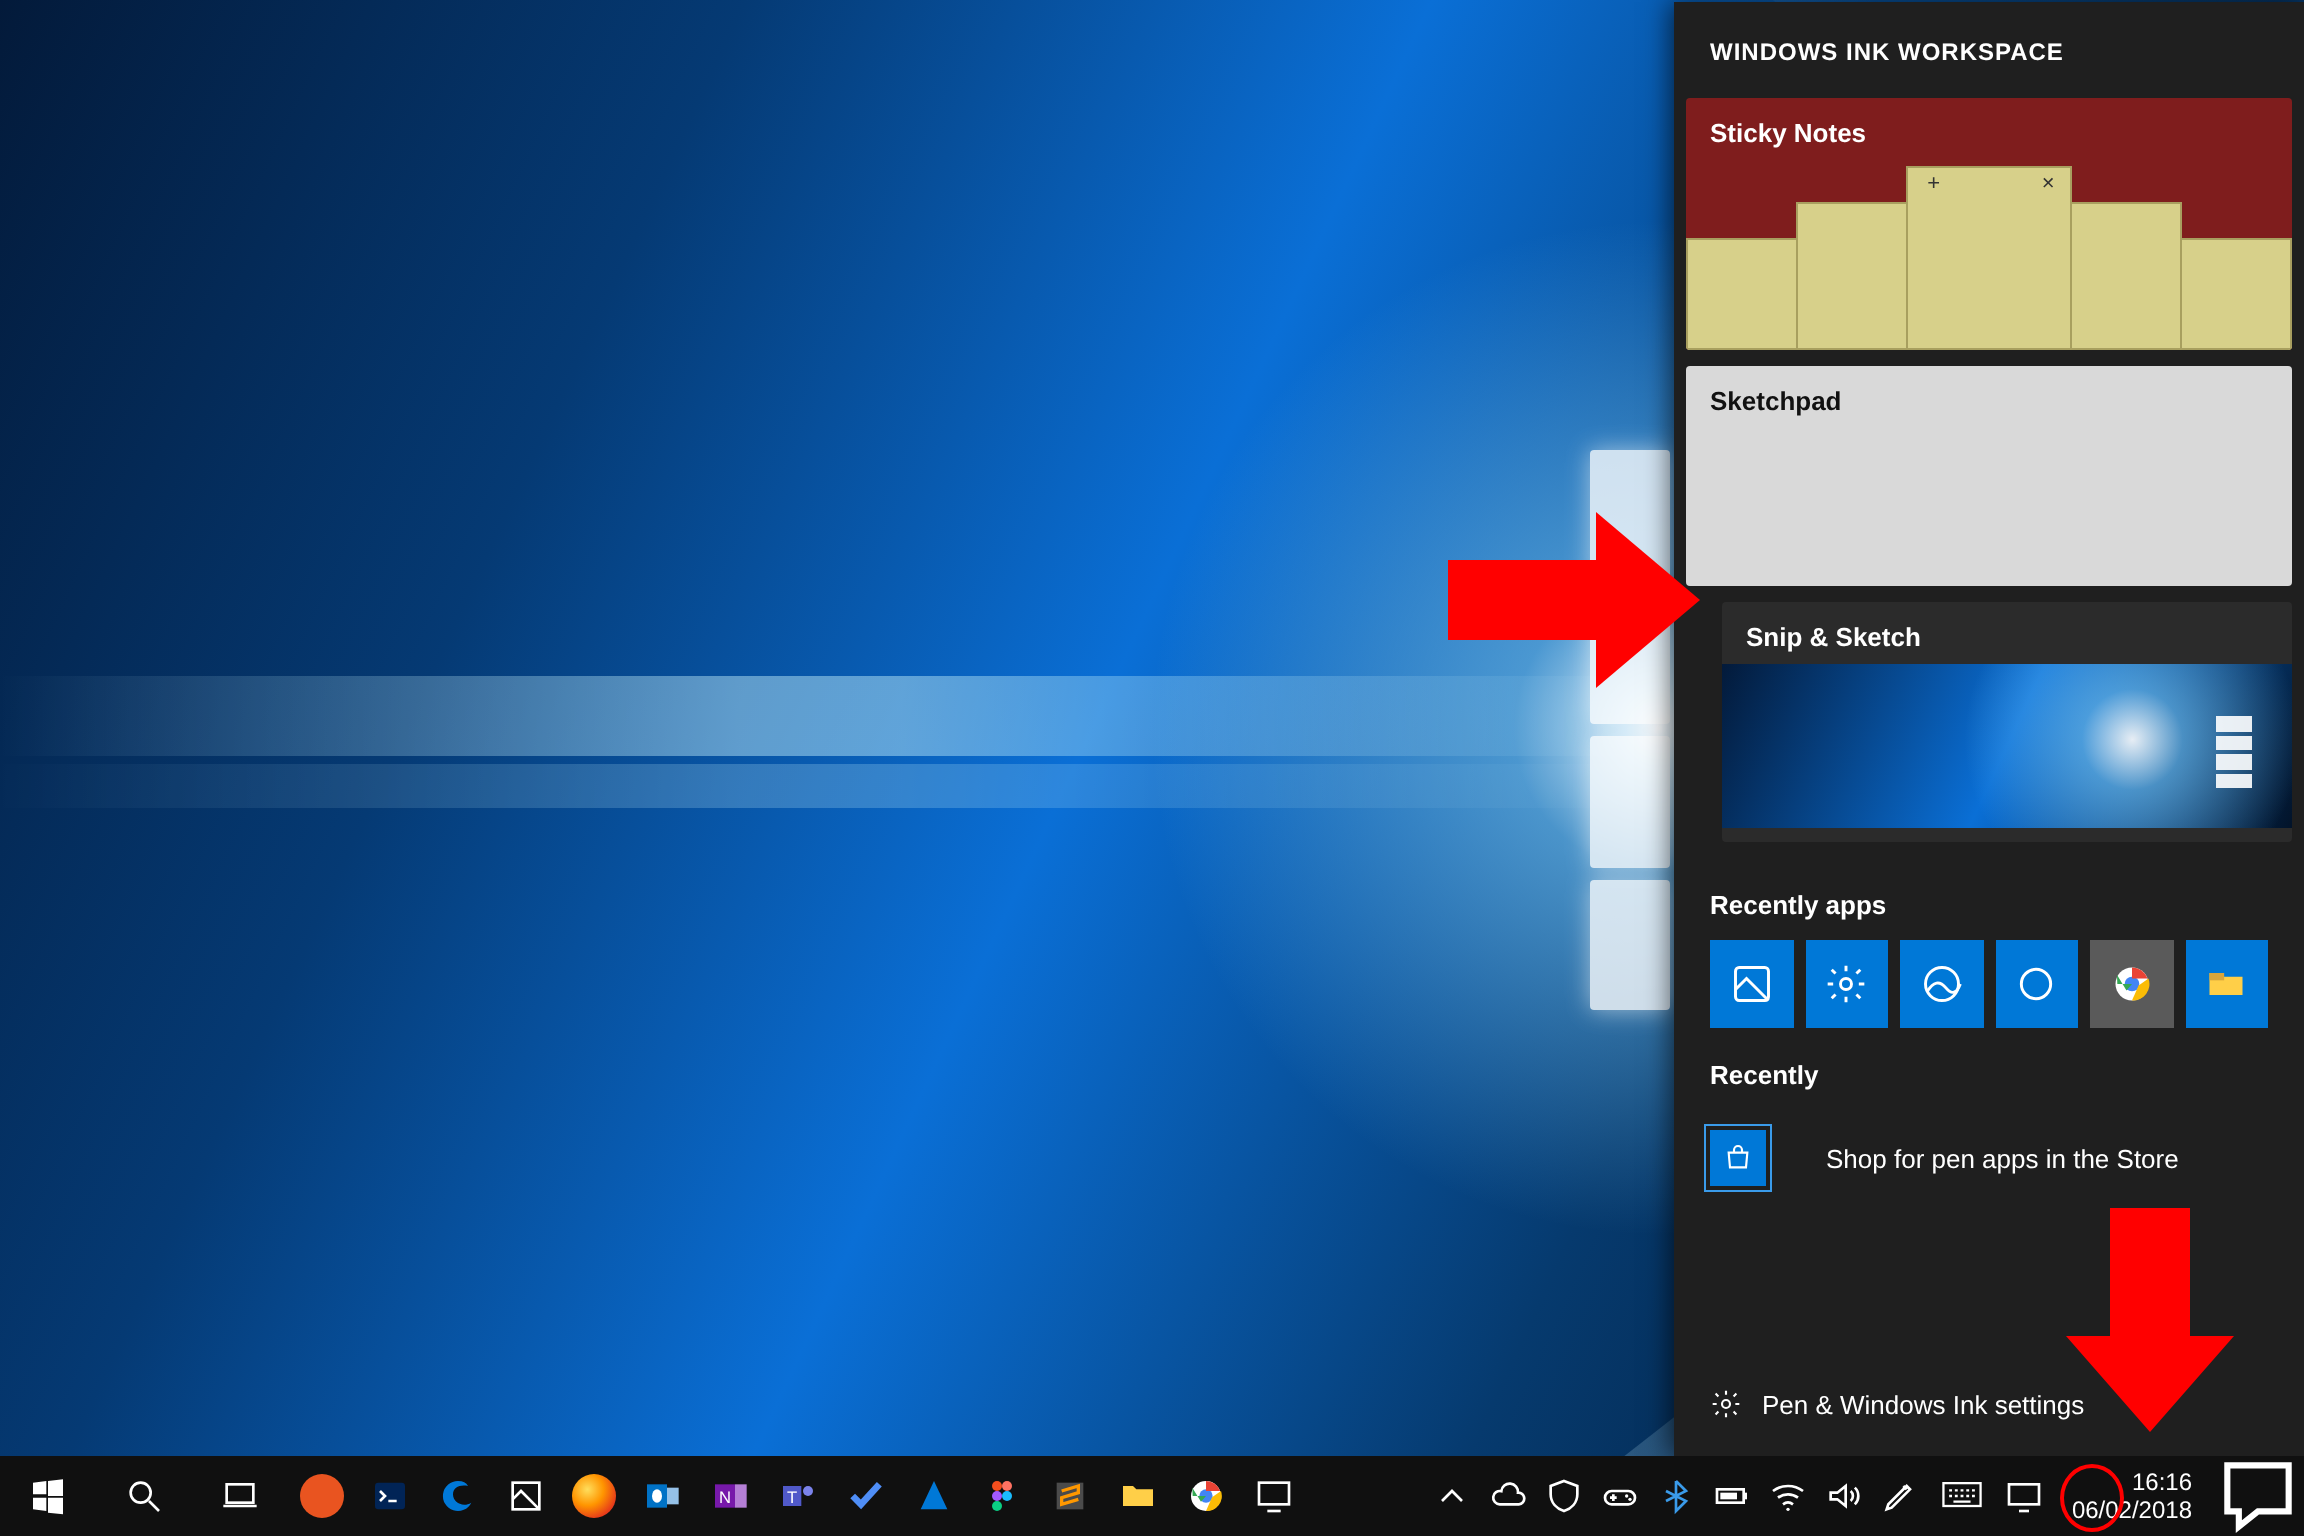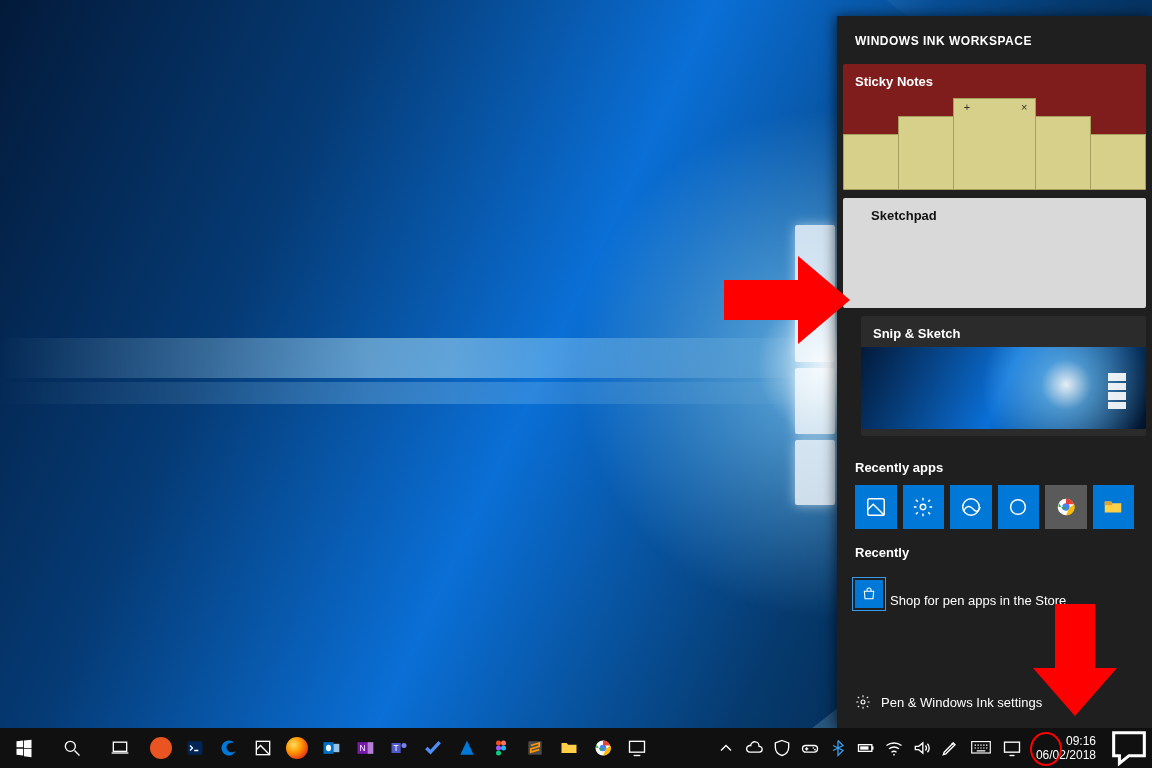--- a/index.html
+++ b/index.html
@@ -22,56 +22,56 @@
 .beam.d1 { left: 230px; top: 0; width: 700px; height: 30px; transform: rotate(38deg); transform-origin: right center; }
 .beam.d2 { left: 230px; top: 640px; width: 700px; height: 30px; transform: rotate(-38deg); transform-origin: right center; }
 .window-glyph {
   position: absolute; left: 795px; top: 225px; width: 40px; height: 280px;
   display: flex; flex-direction: column; gap: 6px; opacity: .9;
 }
 .window-glyph .pane { flex:1; background: rgba(255,255,255,0.85); border-radius: 2px; box-shadow: 0 0 12px rgba(255,255,255,.6); }
 
 
 .ink-panel {
-  position: absolute; right: 0; top: 16px; bottom: 40px; width: 315px;
+  position: absolute; right: 0; top: 1px; bottom: 40px; width: 315px;
   background: #1f1f1f; color: #fff; padding: 0 0 8px 0;
   display: flex; flex-direction: column;
   box-shadow: -2px 0 12px rgba(0,0,0,.6);
 }
 .ink-panel h1 { font-size: 12px; font-weight: 700; letter-spacing: .5px; padding: 18px 18px 16px 18px; }
 .tile { margin: 0 6px 8px 6px; background: #2b2b2b; border-radius: 2px; overflow: hidden; }
 .tile .tile-title { font-size: 13px; font-weight: 700; padding: 10px 12px 6px 12px; color:#fff; }
 .tile.sticky { height: 126px; background: #7f1d1d; position: relative; }
 .sticky-notes-vis { position: absolute; left: 0; right: 0; bottom: 0; top: 34px; display: flex; align-items: flex-end; justify-content: center; }
 .note { background: #d7d08a; border: 1px solid #a89f5f; }
 .note.n1 { width: 56px; height: 56px; }
 .note.n2 { width: 56px; height: 74px; margin-left: -1px; }
 .note.n3 { width: 84px; height: 92px; margin-left: -1px; position: relative; }
 .note.n3::before { content:"+"; position:absolute; left:10px; top:2px; font-size:11px; color:#333;}
 .note.n3::after { content:"×"; position:absolute; right:8px; top:2px; font-size:11px; color:#333;}
 .note.n4 { width: 56px; height: 74px; margin-left: -1px; }
 .note.n5 { width: 56px; height: 56px; margin-left: -1px; }
-.tile.sketch { height: 110px; background: #d9d9d9; padding-left: 16px; }
+.tile.sketch { height: 110px; background: #d9d9d9; }
 .tile.sketch .tile-title { color: #111; }
 .tile.snip { height: 120px; background: #2b2b2b; margin-left: 24px; }
 .snip-thumb { height: 82px; margin: 0 0 0 0; background:
     radial-gradient(circle at 72% 46%, rgba(255,255,255,0.9) 0%, rgba(130,210,255,.55) 12%, rgba(0,0,0,0) 40%),
     linear-gradient(115deg, #031a3a 0%, #0a6fd6 50%, #021329 100%);
   position: relative;
 }
 .snip-thumb .tiny-window { position:absolute; right:20px; top:26px; width:18px; height:36px; display:flex; flex-direction:column; gap:2px;}
 .snip-thumb .tiny-window span{flex:1;background:rgba(255,255,255,.9);}
 
 .section-label { font-size: 13px; font-weight: 700; padding: 16px 18px 10px 18px; }
 .recent-row { display: flex; gap: 6px; padding: 0 18px; }
 .app-tile { width: 44px; height: 44px; background: #0078d7; display: flex; align-items: center; justify-content: center; color: #fff; }
 .app-tile.grey { background: #5a5a5a; }
 .app-tile svg { width: 22px; height: 22px; fill: currentColor; }
 
-.suggested-row { display:flex; align-items:flex-end; gap:7px; padding: 10px 18px 0 18px; font-size: 13px; }
+.suggested-row { display:flex; align-items:center; gap:30px; padding: 10px 18px 0 18px; font-size: 13px; }
 .suggested-row .store-badge { width:28px; height:28px; background:#0078d7; display:flex; align-items:center; justify-content:center; font-weight:bold; outline:1px solid #3a9bea; outline-offset:2px;}
 
 .settings-link { margin-top: auto; display:flex; align-items:center; gap:10px; padding: 14px 18px 10px 18px; font-size: 13px; }
 .settings-link svg { width: 16px; height: 16px; stroke:#fff; fill:none;}
 
 
 .taskbar {
   position: absolute; left:0; right:0; bottom:0; height:40px;
   background: #101010; display:flex; align-items:center; color:#fff;
 }
@@ -387,21 +387,21 @@
           <path d="M5 6h2M9 6h2M13 6h2M17 6h2M21 6h2M5 10h2M9 10h2M13 10h2M17 10h2M21 10h2M8 14h12" class="stroke"></path>
         </svg>
     </div>
     <div class="tb-icon">
       <svg viewBox="0 0 24 24">
           <rect x="3" y="5" width="18" height="12" class="stroke"></rect>
           <path d="M9 21h6" class="stroke"></path>
         </svg>
     </div>
     <div class="clock">
-      <div>09:16</div>
+      <div>16:16</div>
       <div>06/02/2018</div>
     </div>
     <div class="notif">
       <svg viewBox="0 0 24 24">
           <path d="M4 4h16v12H12l-5 4v-4H4z" class="stroke"></path>
         </svg>
     </div>
   </div>
 </div>
 

